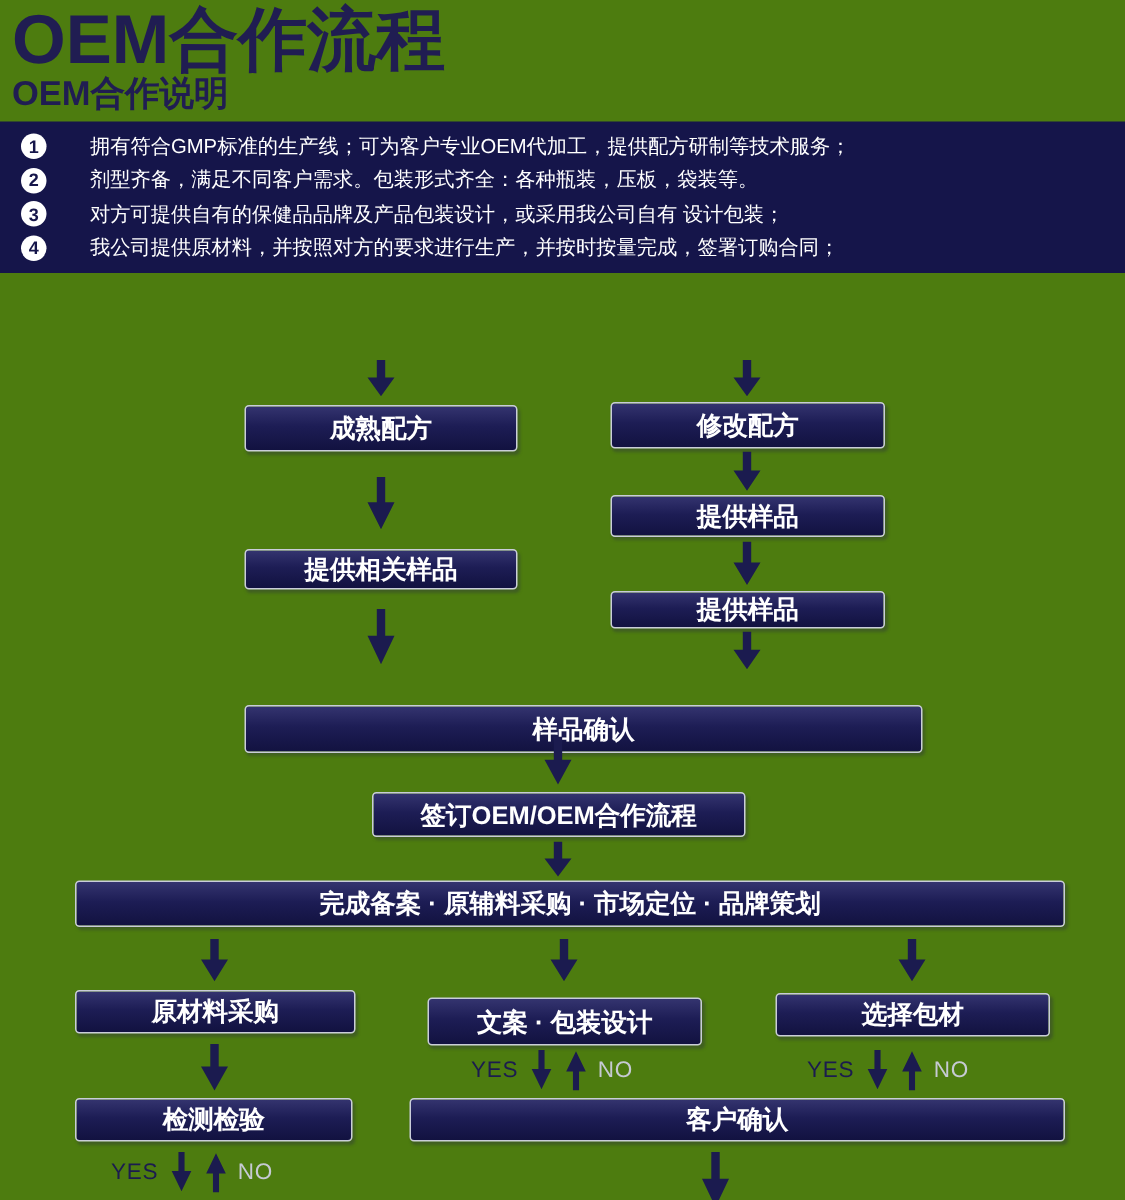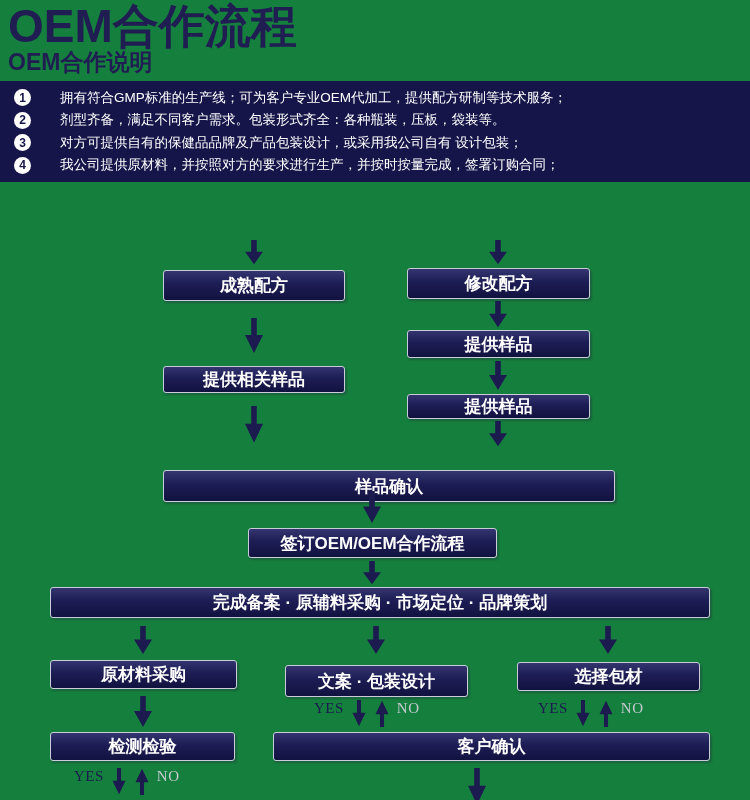--- a/index.html
+++ b/index.html
@@ -1,19 +1,19 @@
 <!DOCTYPE html>
 <html><head>
 <meta charset="utf-8">
 <style>
   * { margin:0; padding:0; box-sizing:border-box; }
   body { background:#ffffff; font-family:"Liberation Sans","DejaVu Sans",sans-serif; }
   #canvas {
     position:relative; width:750px; height:800px;
-    background:#15803d; overflow:hidden;
+    background:#4d7c0f; overflow:hidden;
   }
   .page-title {
     position:absolute; left:8px; top:-4px;
     font-size:46px; font-weight:900; color:#201d52; letter-spacing:0px;
   }
   .page-subtitle {
     position:absolute; left:8px; top:47px;
     font-size:23px; font-weight:800; color:#201d52;
   }
   .intro-bar {
@@ -36,21 +36,21 @@
     background:linear-gradient(180deg,#34346f 0%, #1d1d55 45%, #121240 100%);
     border:1px solid #c9cdd9; border-radius:3px;
     box-shadow:1.5px 2px 2px rgba(40,40,70,0.35);
     color:#ffffff; font-weight:700; font-size:17px;
     display:flex; align-items:center; justify-content:center;
     white-space:nowrap;
   }
   .flow-arrow { position:absolute; }
   .flow-arrow svg { display:block; width:100%; height:100%; }
   .yesno {
-    position:absolute; display:flex; align-items:flex-start; gap:7px;font-family:Liberation Serif, serif;
+    position:absolute; display:flex; align-items:center; gap:7px;
   }
   .yes-label { color:#1b1b4f; font-size:15px; letter-spacing:0.5px; }
   .no-label  { color:#c6cad3; font-size:15px; letter-spacing:0.5px; }
   .mini-arrow { width:16px; height:27px; }
   .mini-arrow svg { display:block; width:100%; height:100%; }
 </style>
 </head>
 <body>
 
 <div id="canvas">

